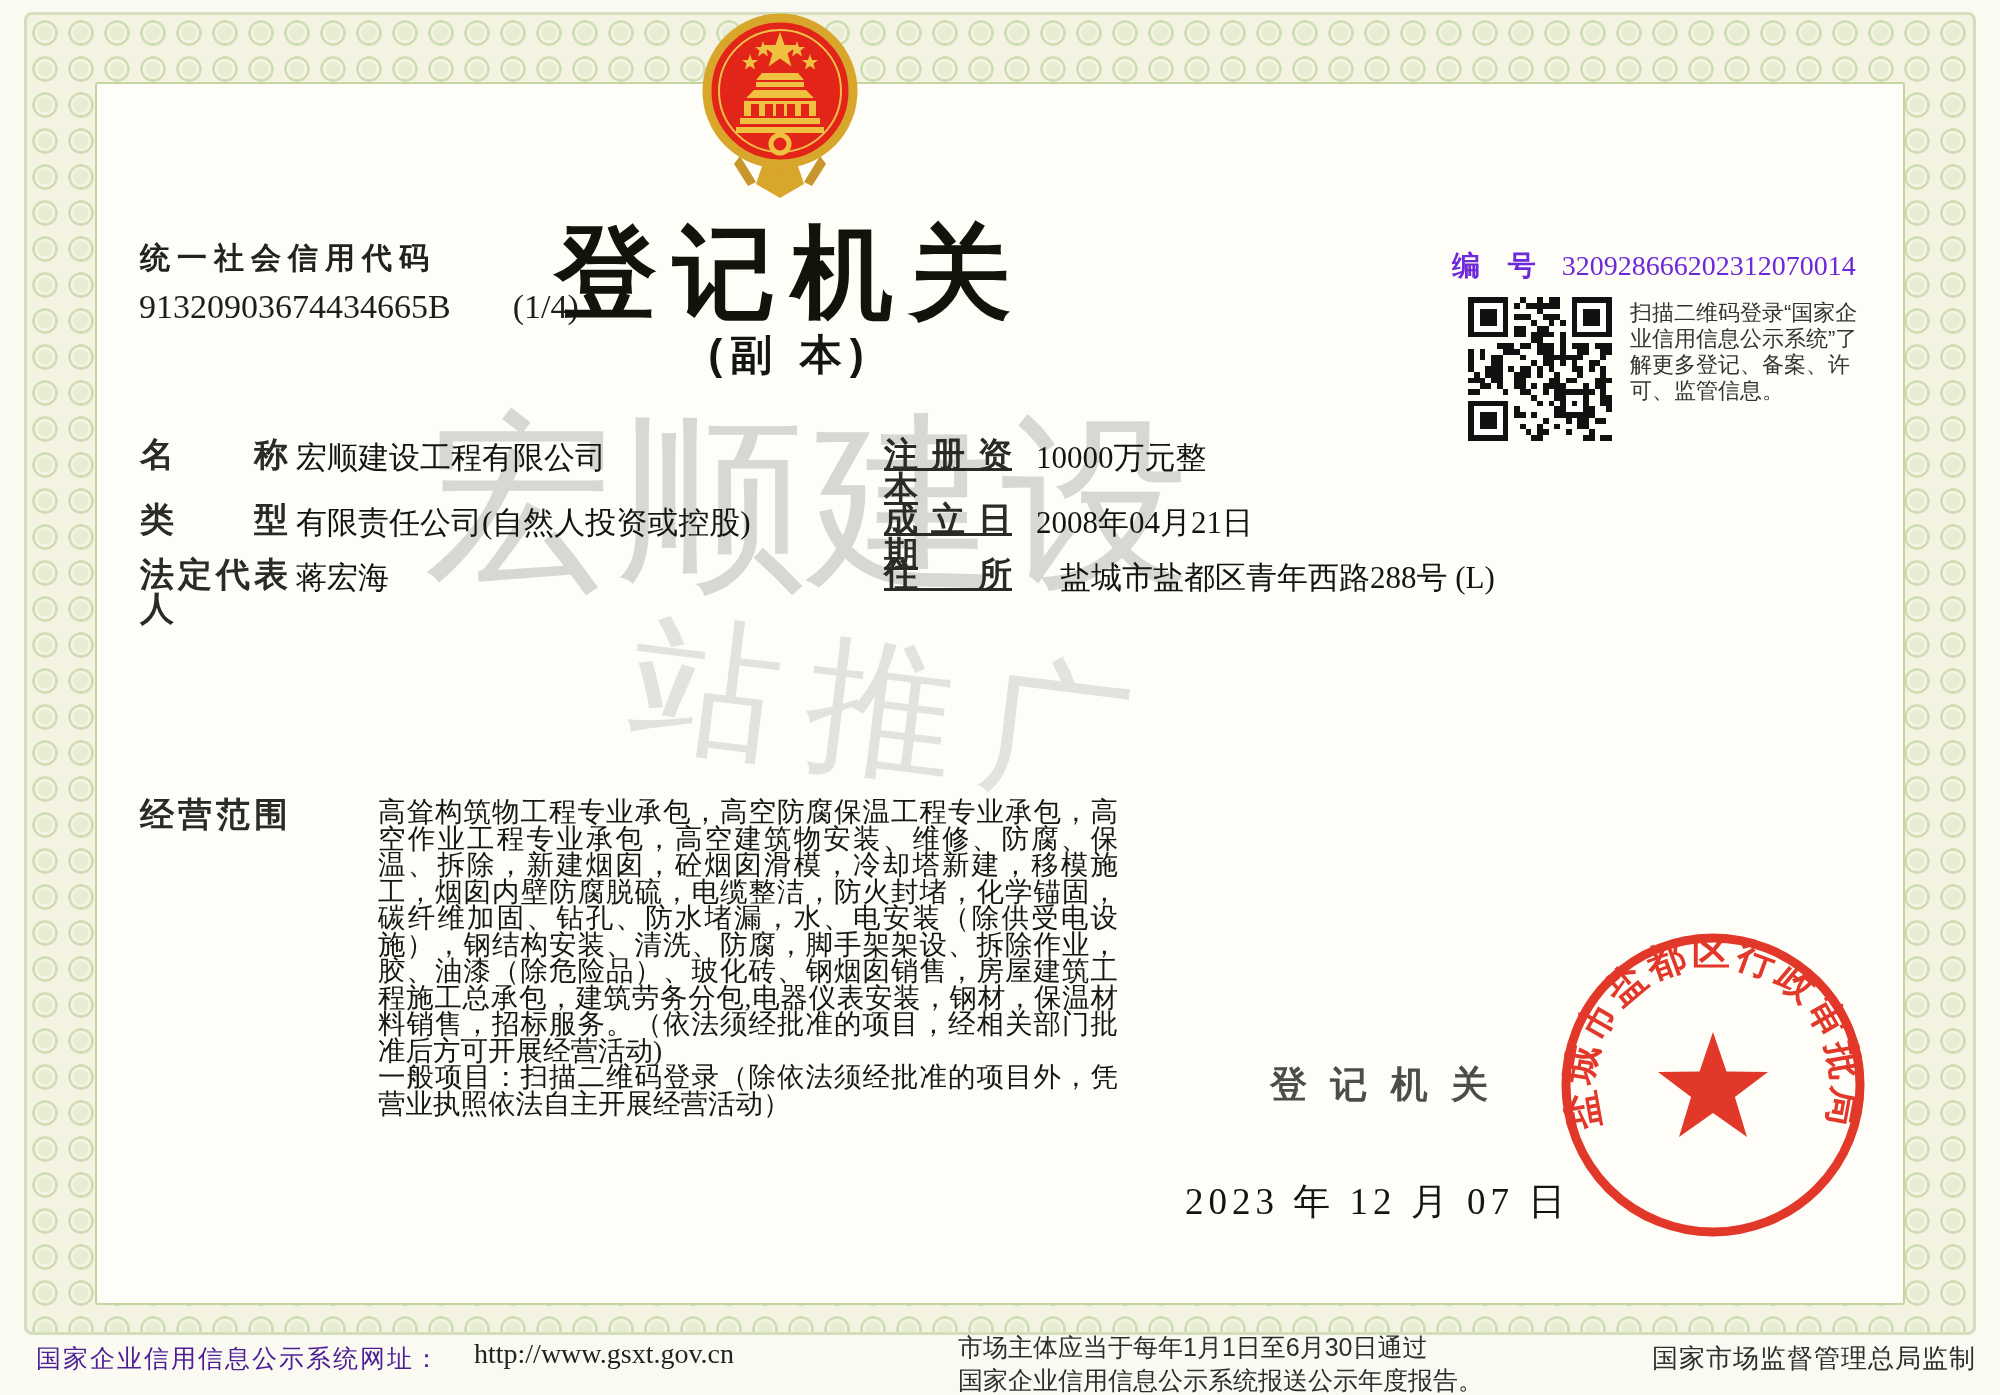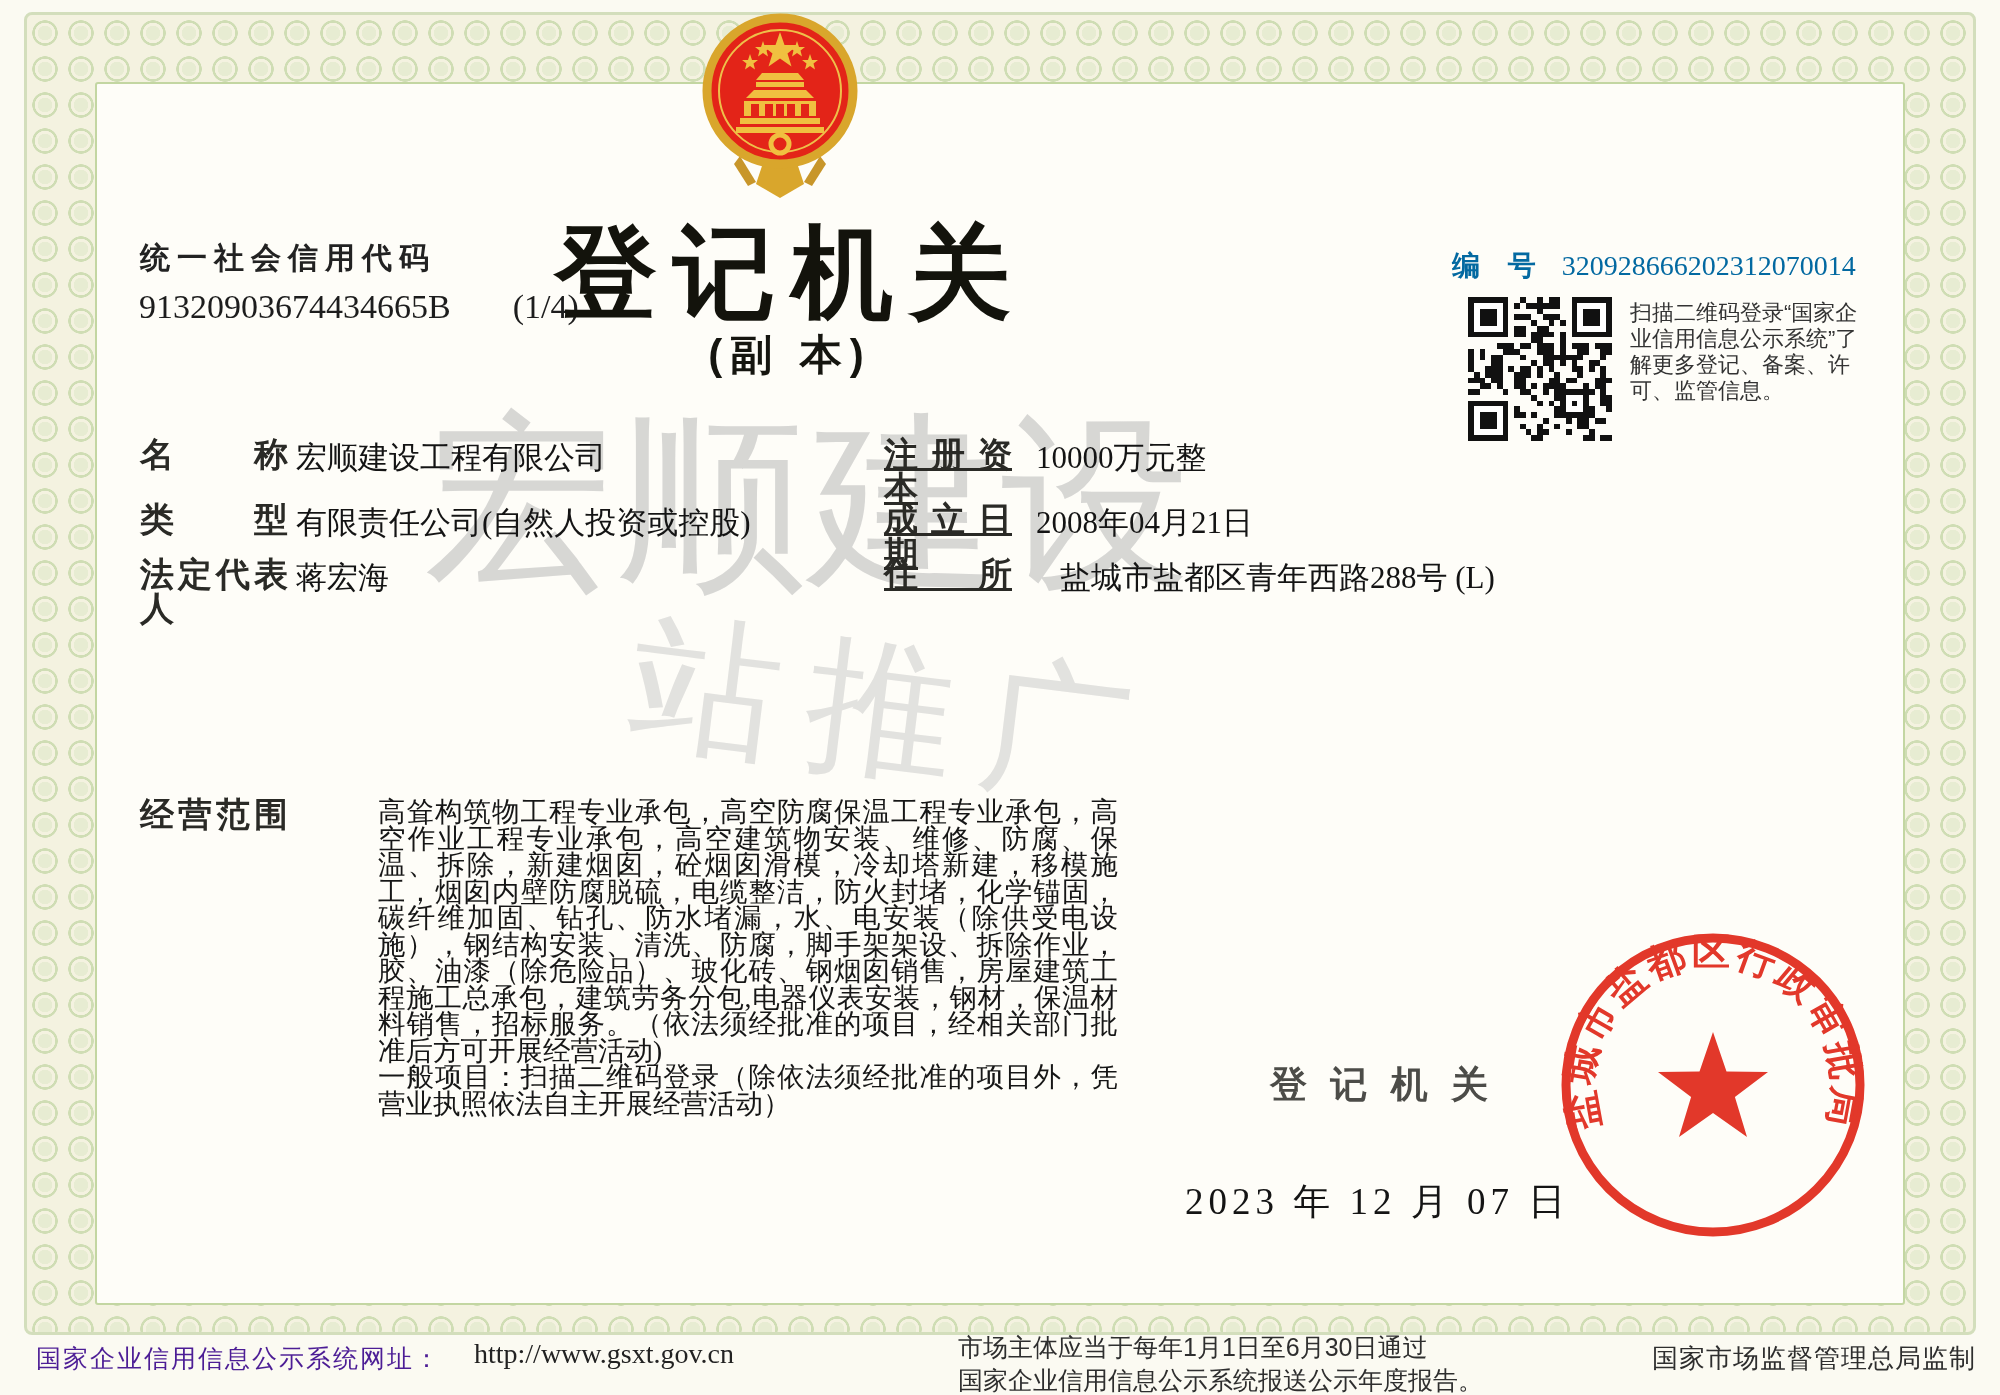--- a/index.html
+++ b/index.html
@@ -24,21 +24,21 @@
   .abs{position:absolute;line-height:1;}
   
   .wm1{left:425px;top:408px;font-size:190px;font-weight:500;color:#b5b5b5;opacity:.52;letter-spacing:2px;z-index:1;white-space:nowrap;}
   .wm2{left:630px;top:636px;font-size:150px;font-weight:500;color:#bdbdbd;opacity:.42;letter-spacing:26px;transform:rotate(7deg);z-index:1;white-space:nowrap;}
   
   .credit-label{left:140px;top:243px;font-size:30px;font-weight:700;letter-spacing:7px;color:#222;z-index:2;}
   .credit-line{left:139px;top:290px;font-family:"Liberation Serif",serif;font-size:34px;color:#1d1d1d;z-index:2;}
   .credit-line .pageno{margin-left:62px;}
   .title{left:555px;top:222px;width:470px;text-align:center;font-size:102px;font-weight:900;letter-spacing:16px;color:#13130c;z-index:2;white-space:nowrap;}
   .subtitle{left:555px;top:334px;width:470px;text-align:center;font-size:42px;font-weight:700;letter-spacing:8px;color:#15150f;z-index:2;white-space:nowrap;}
-  .serial{left:1452px;top:252px;font-family:"Liberation Serif",serif;font-size:28px;color:#0369a1;z-index:2;white-space:nowrap;}
+  .serial{left:1452px;top:252px;font-family:"Liberation Serif",serif;font-size:28px;color:#6d28d9;z-index:2;white-space:nowrap;}
   .serial .slabel{letter-spacing:10px;margin-right:16px;font-family:"Liberation Sans",sans-serif;font-weight:600;}
   .qr{left:1468px;top:297px;width:144px;height:144px;z-index:2;}
   .qr-caption{left:1630px;top:300px;width:240px;font-size:22px;line-height:26px;color:#333;z-index:2;}
   
   .flabel{font-size:34px;font-weight:700;color:#2a2a26;text-align:justify;text-align-last:justify;z-index:2;}
   .lcol{left:140px;width:148px;}
   .rcol{left:884px;width:128px;text-decoration:underline;}
   .fval{font-family:"Liberation Serif",serif;font-size:31px;color:#141414;z-index:2;white-space:nowrap;}
   .scope-val{left:378px;top:799px;width:740px;font-family:"Liberation Serif",serif;font-size:27.5px;line-height:26.5px;color:#161616;text-align:justify;z-index:2;}
   .scope-val p{margin:0;}

